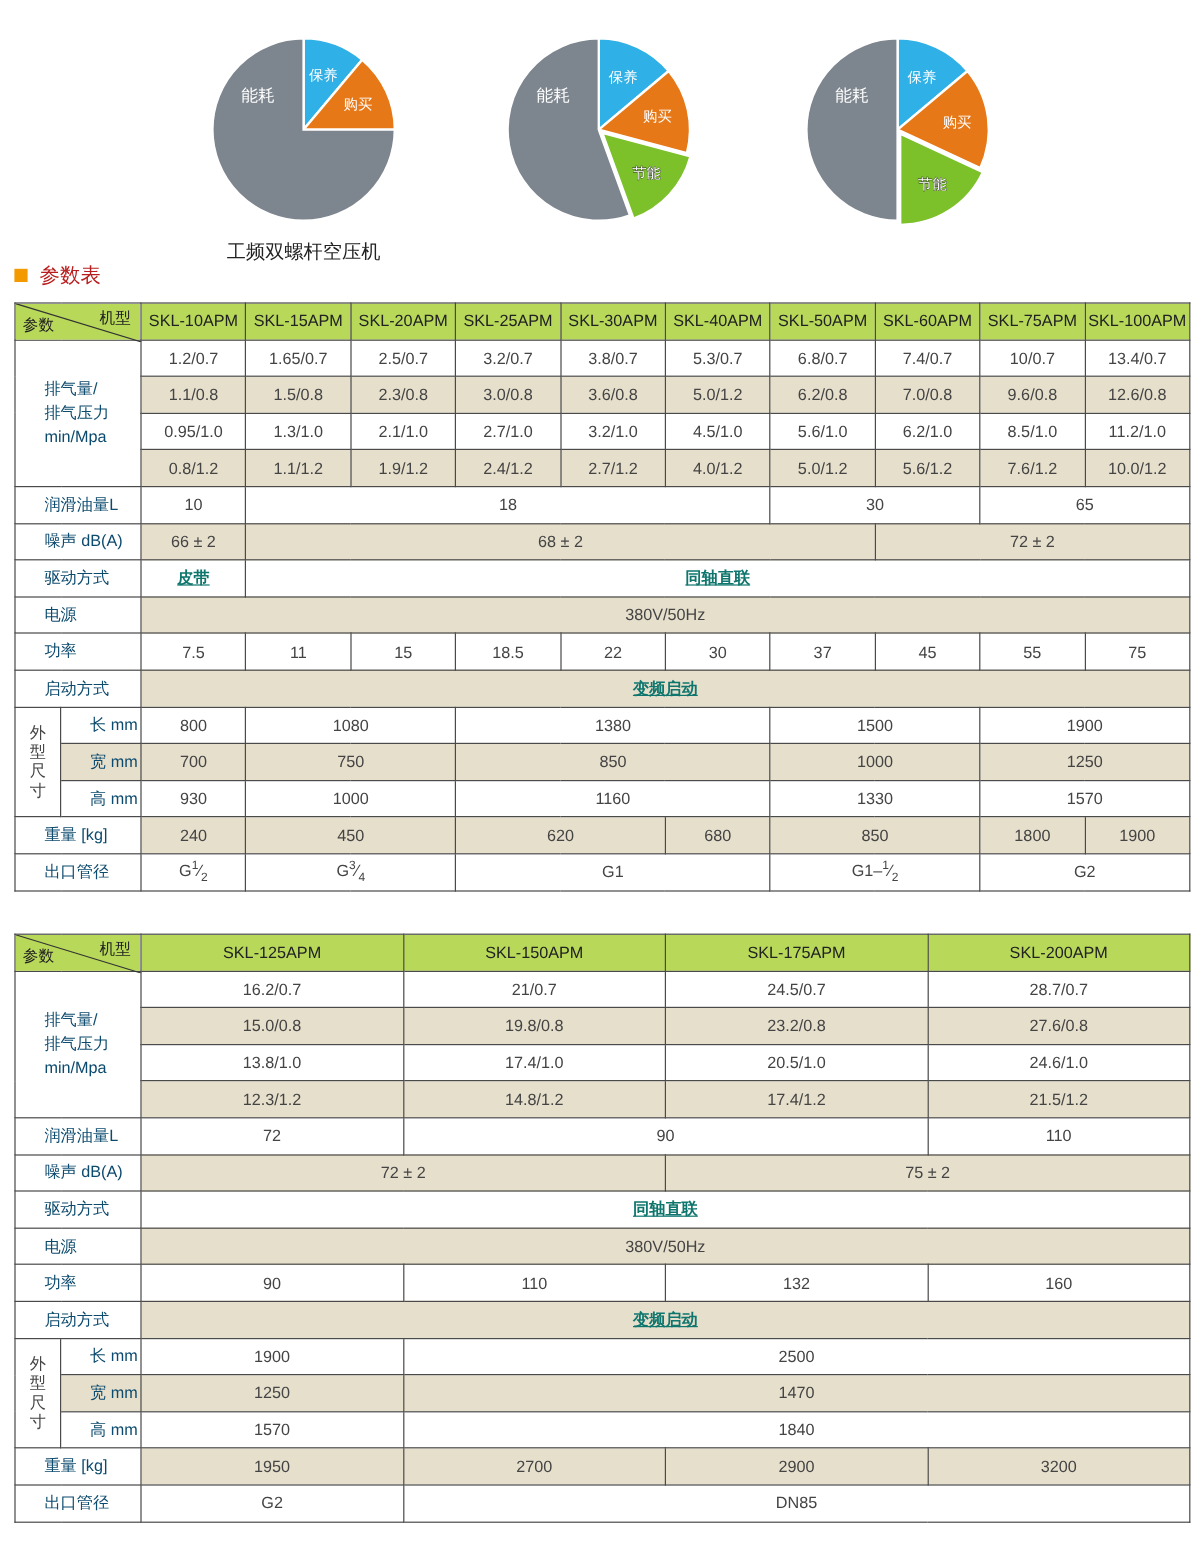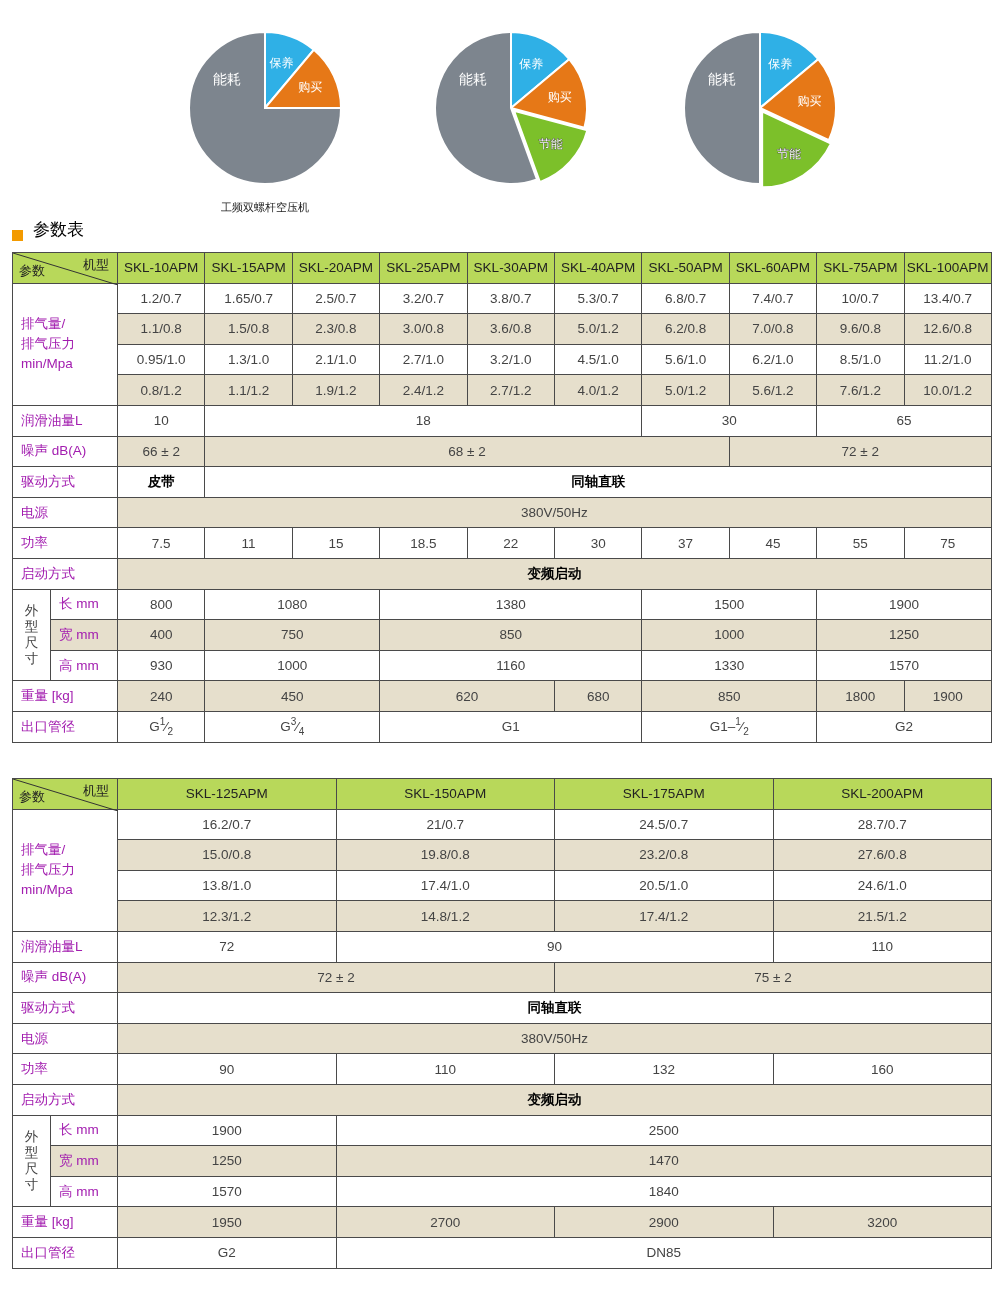--- a/index.html
+++ b/index.html
@@ -1,32 +1,32 @@
 <!DOCTYPE html>
 <html><head>
 <meta charset="utf-8">
 <style>
   html, body { margin:0; padding:0; background:#fff; }
   body { width:1000px; height:1289px; position:relative; font-family:"Liberation Sans","DejaVu Sans",sans-serif; color:#333; overflow:hidden; }
-  .pies { position:absolute; left:12px; top:0; width:840px; height:215px; }
+  .pies { position:absolute; left:0; top:0; width:840px; height:215px; }
   .pie-block { position:absolute; top:28px; width:300px; text-align:center; }
   .pie-block svg { display:block; margin:0 auto; }
-  .pie-caption { font-size:11px; color:#222; margin-top:12px; }
-  .section-title { position:absolute; left:12px; top:218px; font-size:17px; color:#000000; display:flex; align-items:flex-end; }
+  .pie-caption { font-size:16px; color:#222; margin-top:12px; }
+  .section-title { position:absolute; left:12px; top:218px; font-size:17px; color:#b91c1c; display:flex; align-items:center; }
   .section-title .sq { width:11px; height:11px; background:#f39a00; margin-right:10px; display:inline-block; }
   table.spec { position:absolute; left:12px; border-collapse:collapse; table-layout:fixed; font-size:13.5px; }
   table.spec td { border:1px solid #4a4a4a; text-align:center; height:29.6px; padding:0; color:#444; white-space:nowrap; }
-  table.spec td.lbl { text-align:left; padding-left:8px; color:#a21caf; }
+  table.spec td.lbl { text-align:left; padding-left:24px; color:#0c4a6e; }
   table.spec tr.hdr td { background:#b8d85a; color:#222; font-size:13.5px; }
   table.spec td.corner { position:relative; background:#b8d85a; }
   .corner .c-model { position:absolute; right:8px; top:3px; font-size:13px; }
   .corner .c-param { position:absolute; left:6px; bottom:3px; font-size:13px;margin-top:40px; }
   .corner svg { position:absolute; left:0; top:0; }
   table.spec td.tan { background:#e6dfcc; }
-  table.spec td.bold { font-weight:bold; color:#000000; }
+  table.spec td.bold { font-weight:bold; color:#0f766e;text-decoration:underline; }
   td.vert { text-align:center !important; padding:0 !important; line-height:16px; color:#222; }
   .frac sup { font-size:10px; vertical-align:6px; }
   .frac sub { font-size:10px; vertical-align:-4px; }
 </style>
 </head>
 <body>
 
 <div class="pies">
   <div class="pie-block" style="left:103px;">
     <svg id="pie0" width="160" height="160" viewBox="0 0 160 160">
@@ -201,21 +201,21 @@
     <td rowspan="3" class="vert"><span id="dims1">外<br>型<br>尺<br>寸</span></td>
     <td class="lbl">长 mm</td>
     <td>800</td>
     <td colspan="2">1080</td>
     <td colspan="3">1380</td>
     <td colspan="2">1500</td>
     <td colspan="2">1900</td>
   </tr>
   <tr>
     <td class="lbl tan">宽 mm</td>
-    <td class="tan">400</td>
+    <td class="tan">700</td>
     <td class="tan" colspan="2">750</td>
     <td class="tan" colspan="3">850</td>
     <td class="tan" colspan="2">1000</td>
     <td class="tan" colspan="2">1250</td>
   </tr>
   <tr>
     <td class="lbl">高 mm</td>
     <td>930</td>
     <td colspan="2">1000</td>
     <td colspan="3">1160</td>

